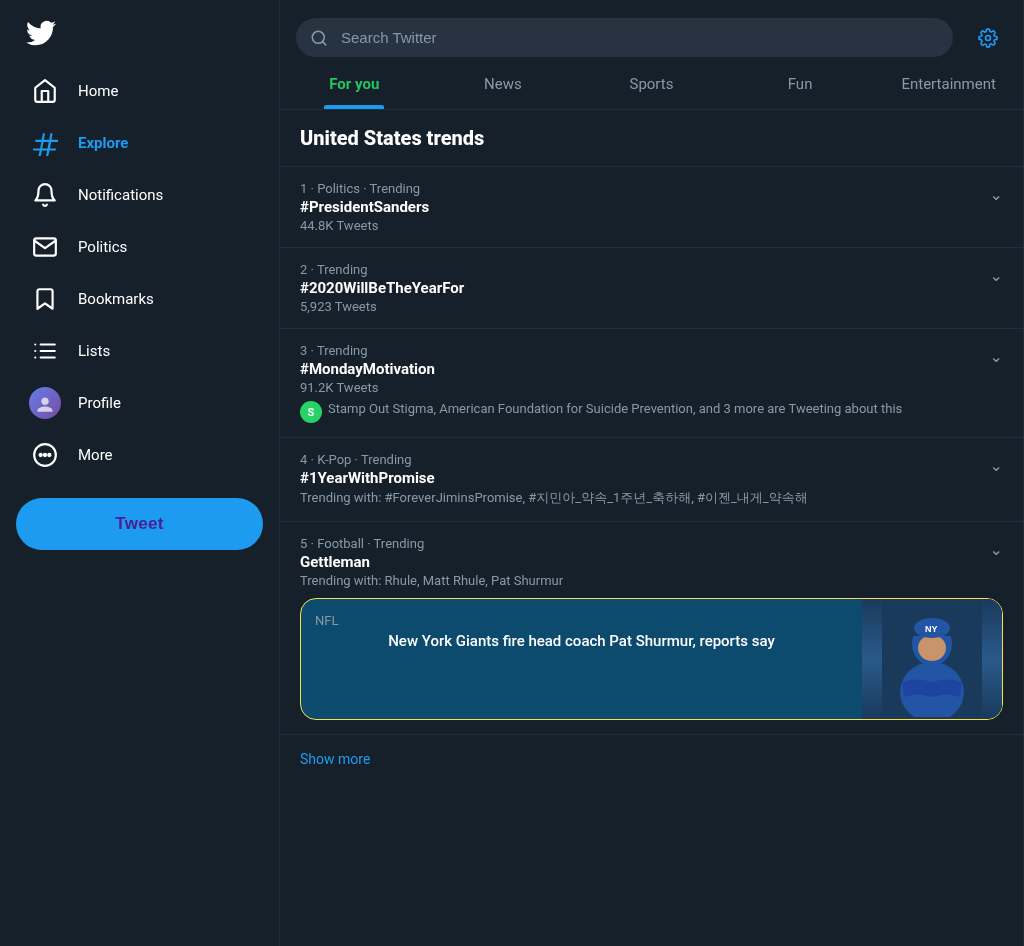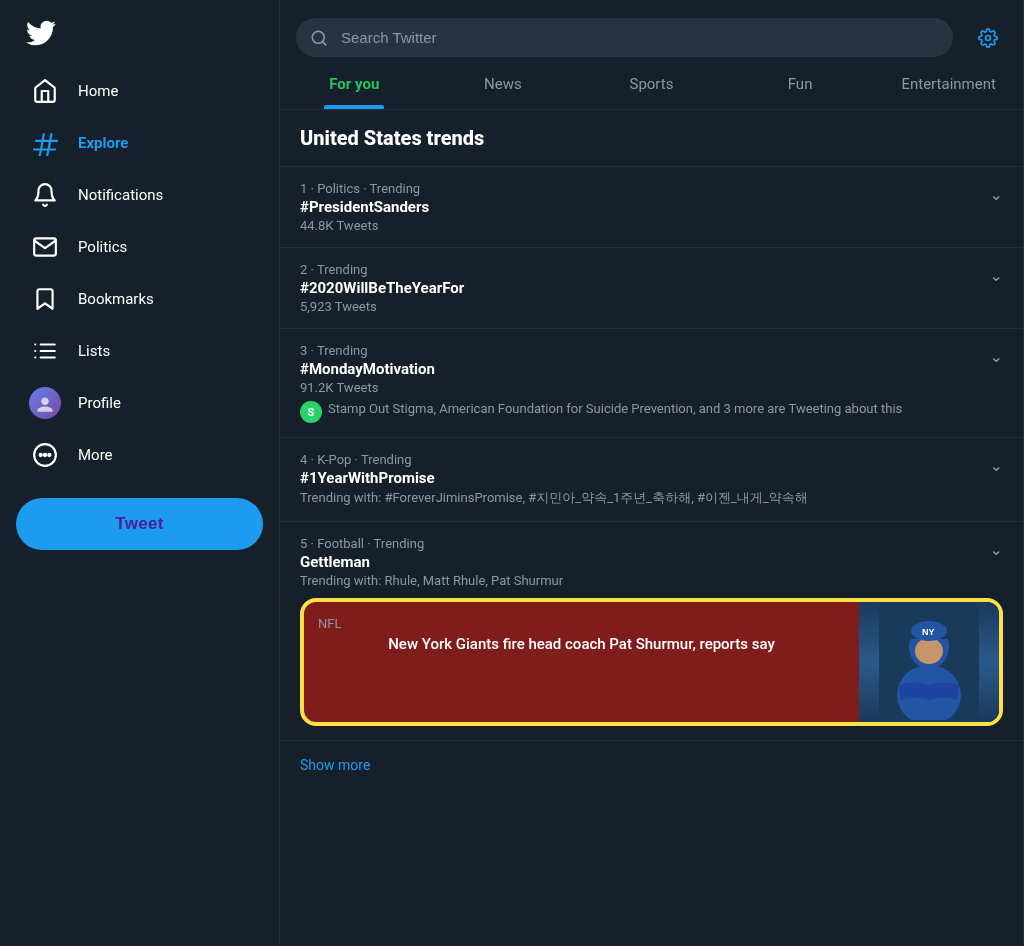--- a/index.html
+++ b/index.html
@@ -209,25 +209,25 @@
       border: none;
       color: #8899a6;
       cursor: pointer;
       font-size: 16px;
       padding: 4px;
       border-radius: 50%;
     }
 
     .trend-card {
       margin-top: 10px;
-      border: 4px solid #fde047;
+      border: 1px solid #fde047;
       border-radius: 16px;
       overflow: hidden;
       display: flex;
-      background: #7f1d1d;
+      background: #0c4a6e;
     }
     .trend-card-text {
       padding: 14px;
       flex: 1;
     }
     .trend-card-source {
       font-size: 13px;
       color: #8899a6;
       margin-bottom: 4px;
     }

